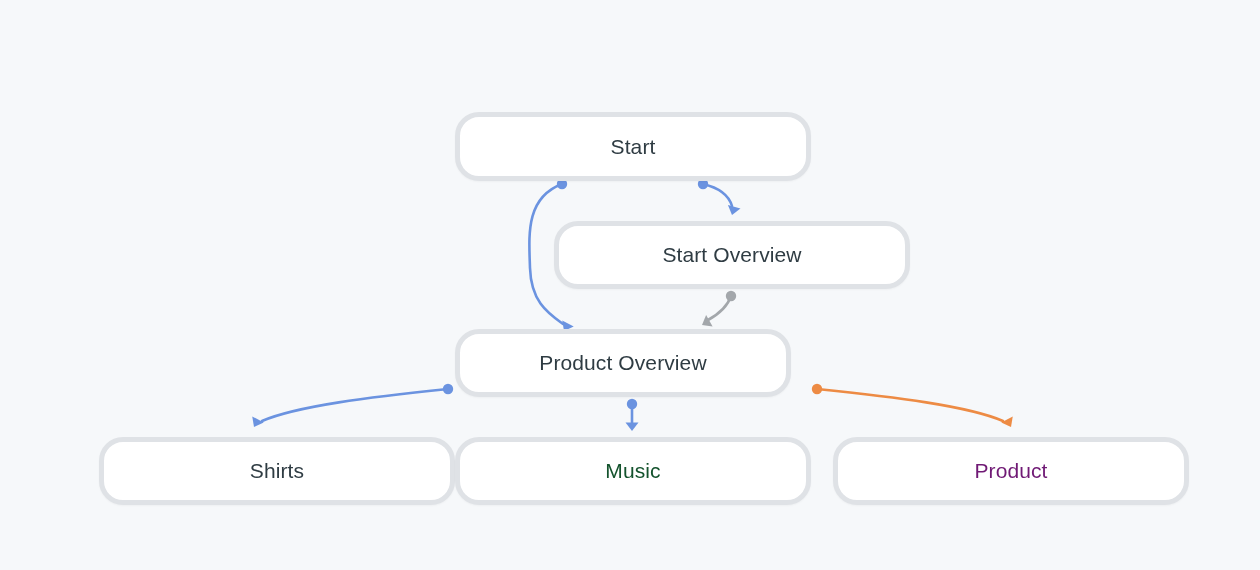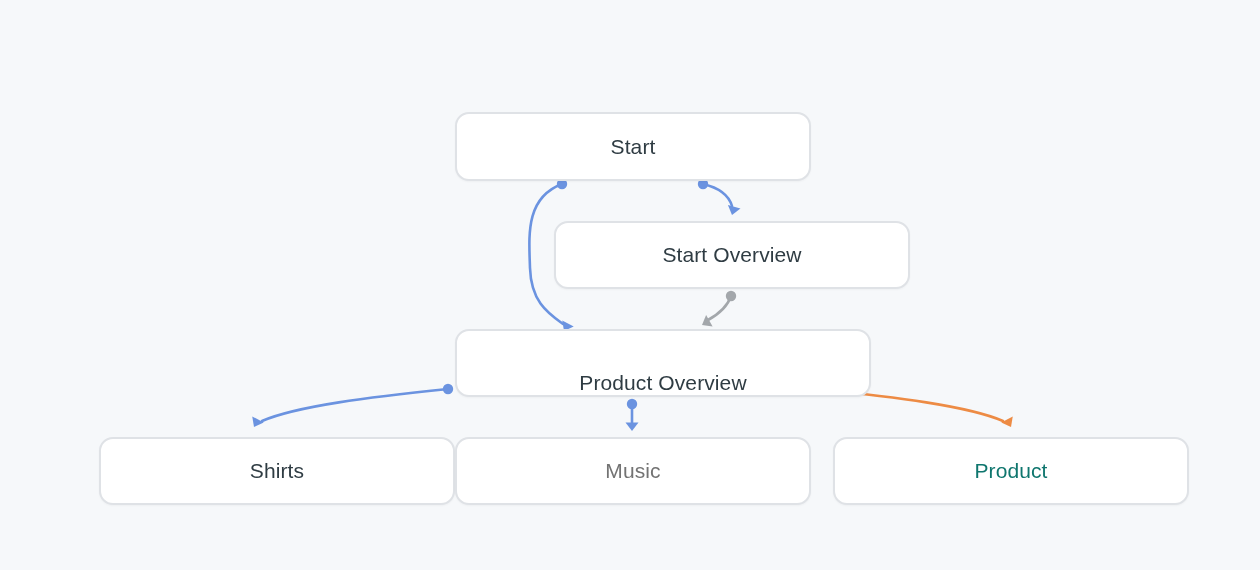--- a/index.html
+++ b/index.html
@@ -25,22 +25,22 @@
     left: 0;
     top: 0;
     width: 1260px;
     height: 570px;
     pointer-events: none;
   }
   .node {
     position: absolute;
     box-sizing: border-box;
     background: #ffffff;
-    border: 2px solid #a16207;
-    border-radius: 14px;
+    border: 5px solid #a16207;
+    border-radius: 24px;
     display: flex;
     align-items: center;
     justify-content: center;
     box-shadow: 0 1px 2px rgba(17, 24, 39, 0.035);
   }
   .node-label {
     font-family: "Liberation Sans", sans-serif;
     font-size: 21px;
     font-weight: 500;
     letter-spacing: 0.1px;
@@ -87,27 +87,27 @@
       </g>
     </svg>
 
   <div id="node-layer">
       <div class="node" style="left: 455px; top: 112px; width: 356px; height: 69px; background: rgb(255, 255, 255); border-color: rgb(223, 226, 230);">
         <span class="node-label" style="color: rgb(47, 60, 67);">Start</span>
       </div>
       <div class="node" style="left: 554px; top: 221px; width: 356px; height: 68px; background: rgb(255, 255, 255); border-color: rgb(223, 226, 230);">
         <span class="node-label" style="color: rgb(47, 60, 67);">Start Overview</span>
       </div>
-      <div class="node" style="left: 455px; top: 329px; width: 416px; height: 68px; background: rgb(255, 255, 255); border-color: rgb(223, 226, 230); align-items: flex-end;">
+      <div class="node" style="left: 455px; top: 329px; width: 336px; height: 68px; background: rgb(255, 255, 255); border-color: rgb(223, 226, 230);">
         <span class="node-label" style="color: rgb(47, 60, 67);">Product Overview</span>
       </div>
       <div class="node" style="left: 76px; top: 437px; width: 356px; height: 68px; background: rgb(255, 255, 255); border-color: rgb(223, 226, 230); margin-left: 23px;">
         <span class="node-label" style="color: rgb(47, 60, 67);">Shirts</span>
       </div>
       <div class="node" style="left: 455px; top: 437px; width: 356px; height: 68px; background: rgb(255, 255, 255); border-color: rgb(223, 226, 230);">
-        <span class="node-label" style="color: #737373;">Music</span>
+        <span class="node-label" style="color: #14532d;">Music</span>
       </div>
       <div class="node" style="left: 833px; top: 437px; width: 356px; height: 68px; background: rgb(255, 255, 255); border-color: rgb(223, 226, 230);">
-        <span class="node-label" style="color: #0f766e;">Product</span>
+        <span class="node-label" style="color: #701a75;">Product</span>
       </div>
     </div>
 
 </div>
 
 </body></html>

